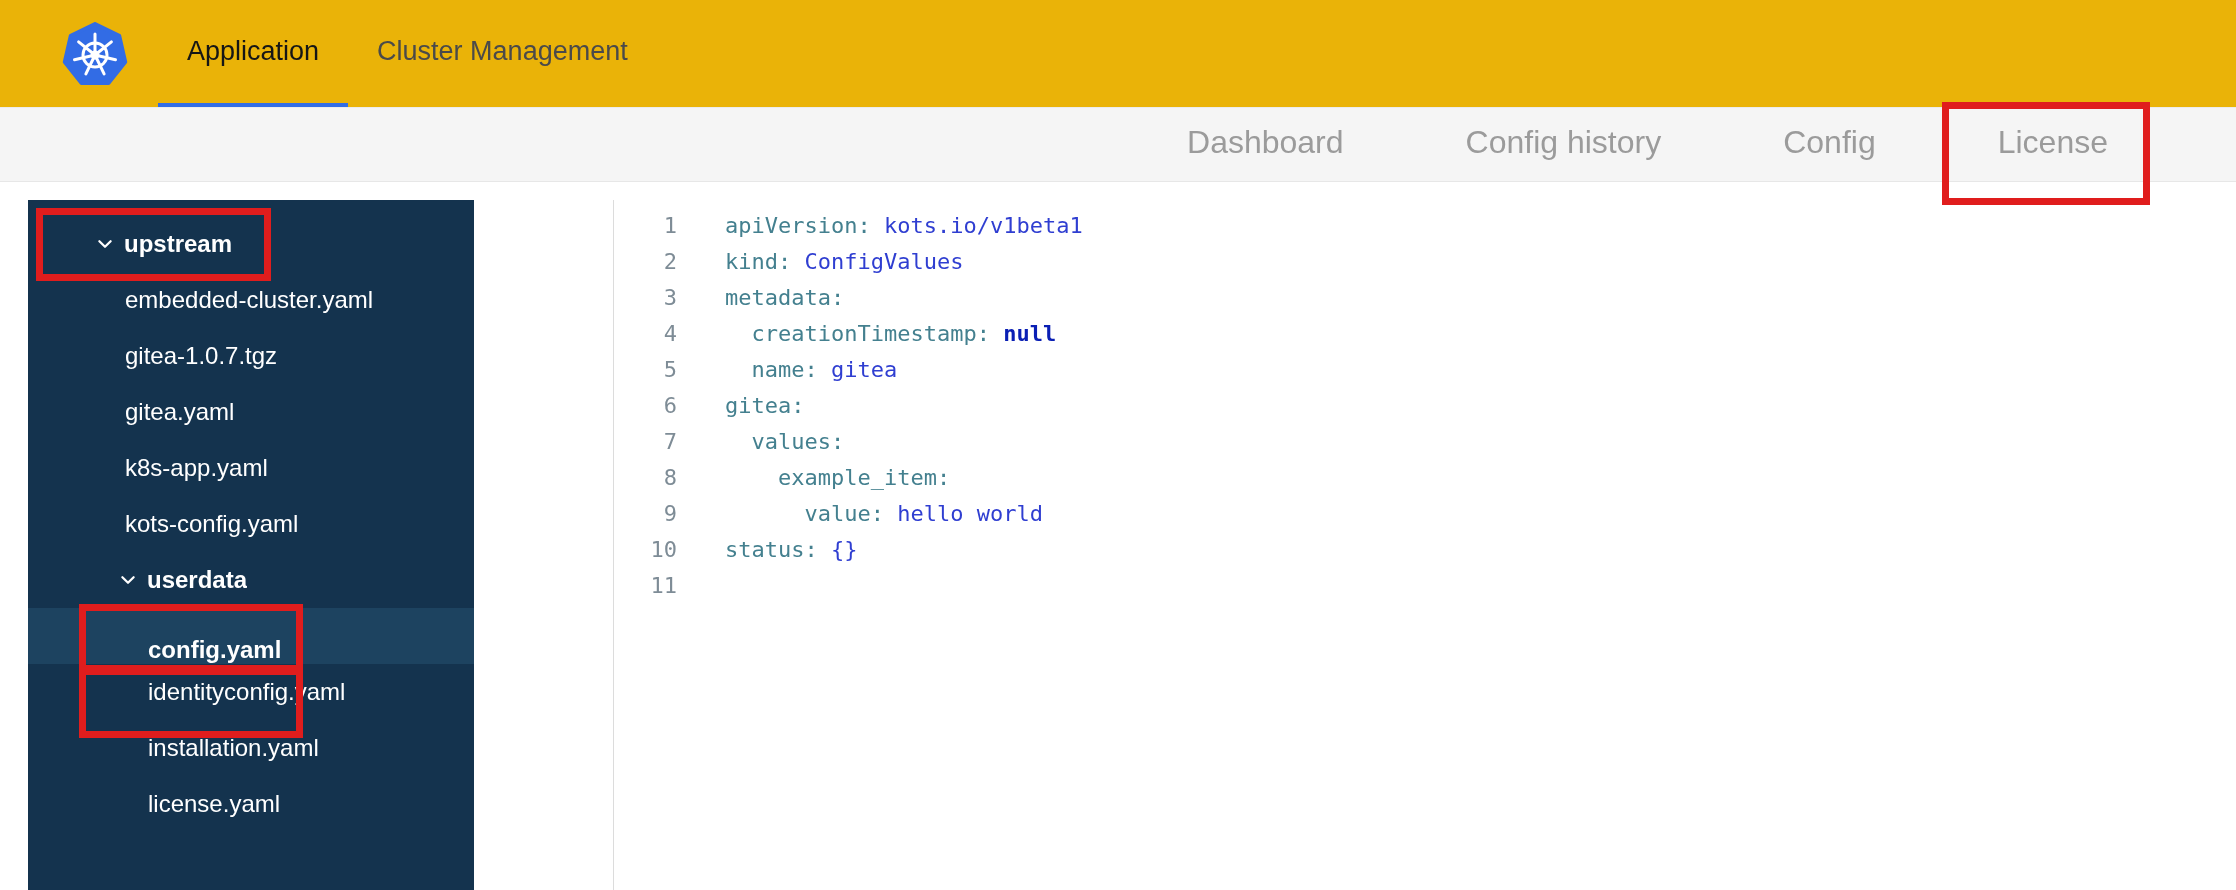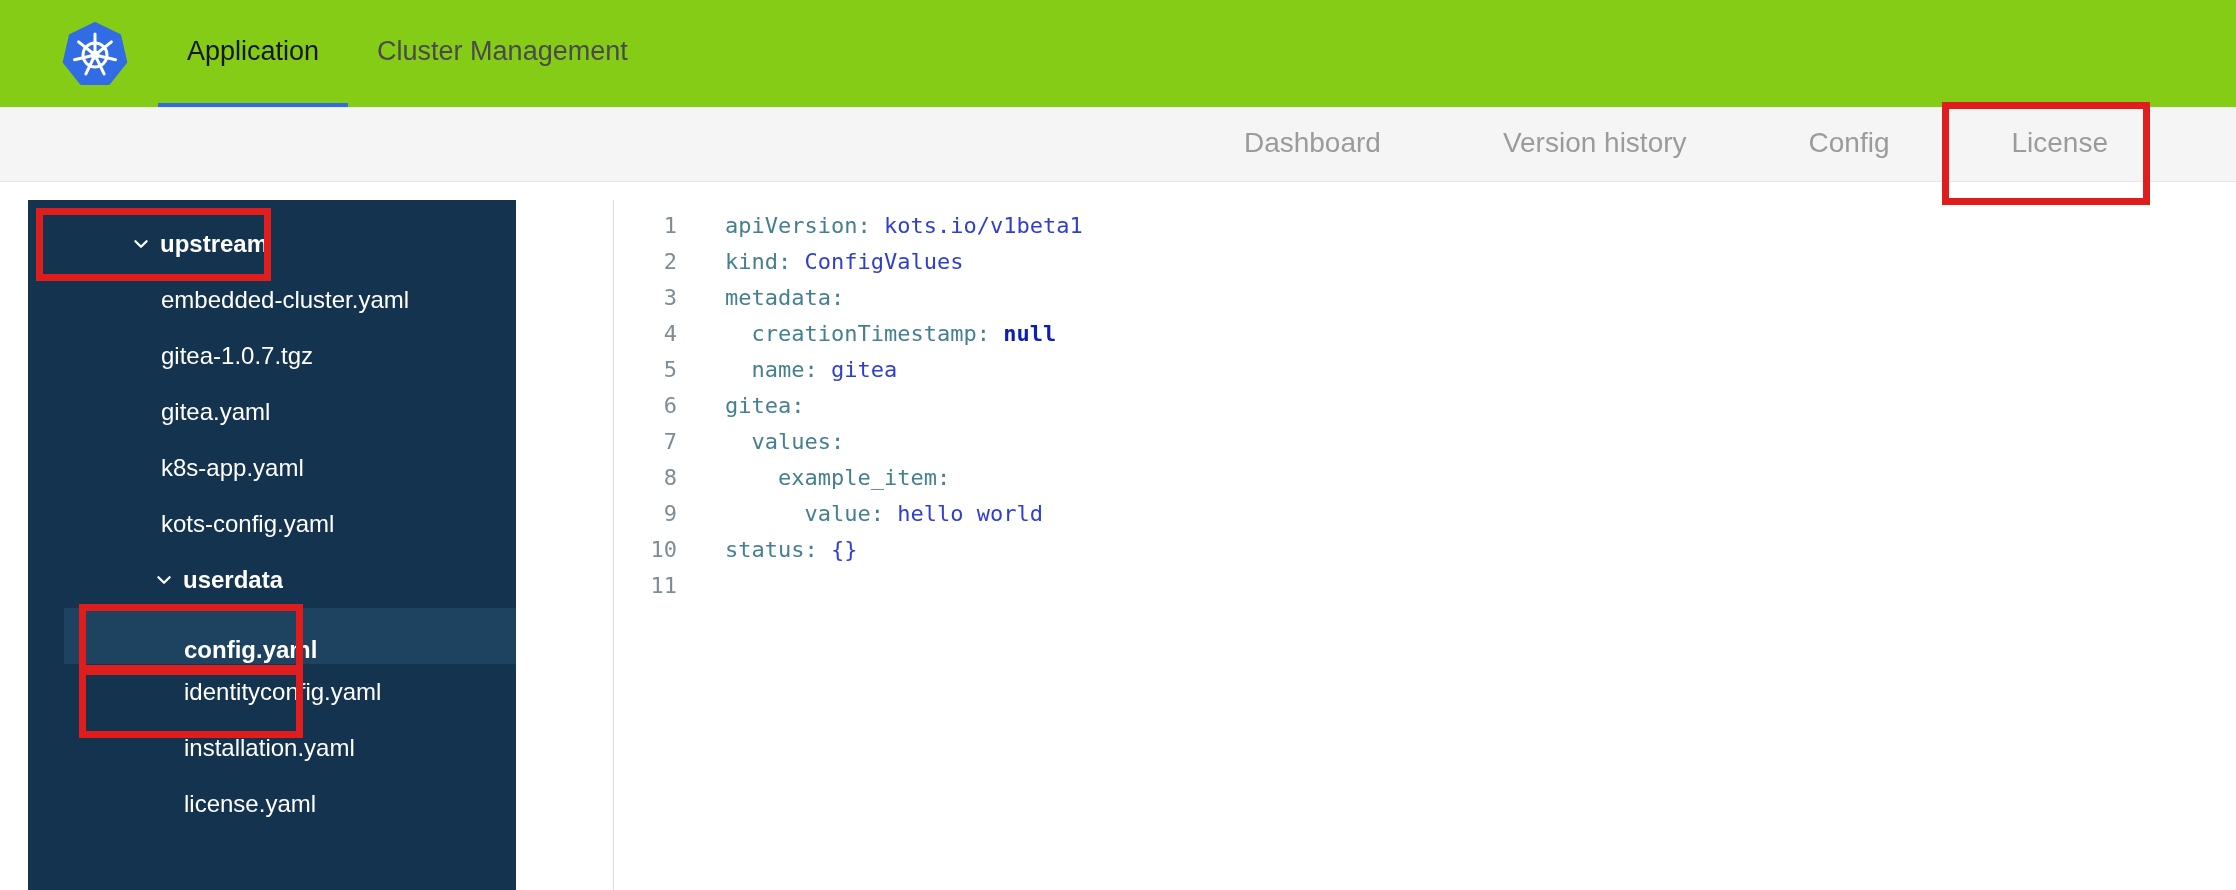--- a/index.html
+++ b/index.html
@@ -7,52 +7,52 @@
   body {
     font-family:"Liberation Sans", sans-serif;
     background:#ffffff;
     overflow:hidden;
   }
   .page { position:relative; width:2236px; height:890px; background:#fff; overflow:hidden; }
 
   
   .topbar {
     position:absolute; left:0; top:0; width:2236px; height:107px;
-    background:#84cc16; z-index:5;
+    background:#eab308; z-index:5;
   }
   .logo { position:absolute; left:62px; top:22px; width:66px; height:66px; }
   .header-tabs { position:absolute; left:158px; top:0; height:107px; display:flex; }
   .htab {
     height:107px; display:flex; align-items:center; padding:0 29px;
     font-size:27px; color:#4a4a4a; cursor:pointer;
     border-bottom:4px solid transparent;
   }
   .htab.active { color:#161616; border-bottom-color:var(--accent-blue,#326de5); }
 
   
   .subnav {
     position:absolute; left:0; top:107px; width:2236px; height:75px;
     background:#f5f5f5; border-top:1px solid #ececec; border-bottom:1px solid #e7e7e7;
     display:flex; justify-content:flex-end; align-items:stretch;
     gap:90px; padding-right:112px; z-index:6;
   }
   .nav-item {
     display:flex; align-items:center; padding:0 16px;
-    font-size:28px; color:var(--nav-text,#9b9b9b); cursor:pointer;
+    font-size:32px; color:var(--nav-text,#9b9b9b); cursor:pointer;
     border-bottom:4px solid transparent;
   }
   .nav-item.active {
     color:var(--nav-text-active,#4a4a4a);
     border-bottom-color:var(--accent-blue,#326de5);
   }
 
   
   .filetree {
-    position:absolute; left:28px; top:200px; width:488px; height:690px;
-    background:var(--sidebar-bg,#14334e); padding-top:16px; overflow:hidden; z-index:4;padding-left:36px;
+    position:absolute; left:28px; top:200px; width:446px; height:690px;
+    background:var(--sidebar-bg,#14334e); padding-top:16px; overflow:hidden; z-index:4;
   }
   .tree-row {
     height:56px; display:flex; align-items:center;
     color:#ffffff; font-size:24px; cursor:pointer; white-space:nowrap;
   }
   .tree-row.folder { font-weight:700; }
   .tree-row.selected { background:var(--sidebar-selected,#1d4360); font-weight:700; }
   .chev { display:flex; align-items:center; margin-right:10px; color:#ffffff; flex:none; }
   .tree-label { overflow:hidden; text-overflow:ellipsis; }
 
@@ -104,21 +104,21 @@
       </svg>
     </div>
     <div class="header-tabs">
         <div class="htab active">Application</div>
         <div class="htab">Cluster Management</div>
       </div>
   </header>
 
   <nav class="subnav">
       <div class="nav-item">Dashboard</div>
-      <div class="nav-item">Version history</div>
+      <div class="nav-item">Config history</div>
       <div class="nav-item">Config</div>
       <div class="nav-item">License</div>
     </nav>
 
   <aside class="filetree">
       <div class="tree-row folder" style="padding-left: 68px;">
         <span class="chev">
           <svg width="18" height="18" viewBox="0 0 16 16">
             <polyline points="3,5.5 8,10.5 13,5.5" fill="none" stroke="currentColor" stroke-width="2" stroke-linecap="round" stroke-linejoin="round"></polyline>
           </svg>

